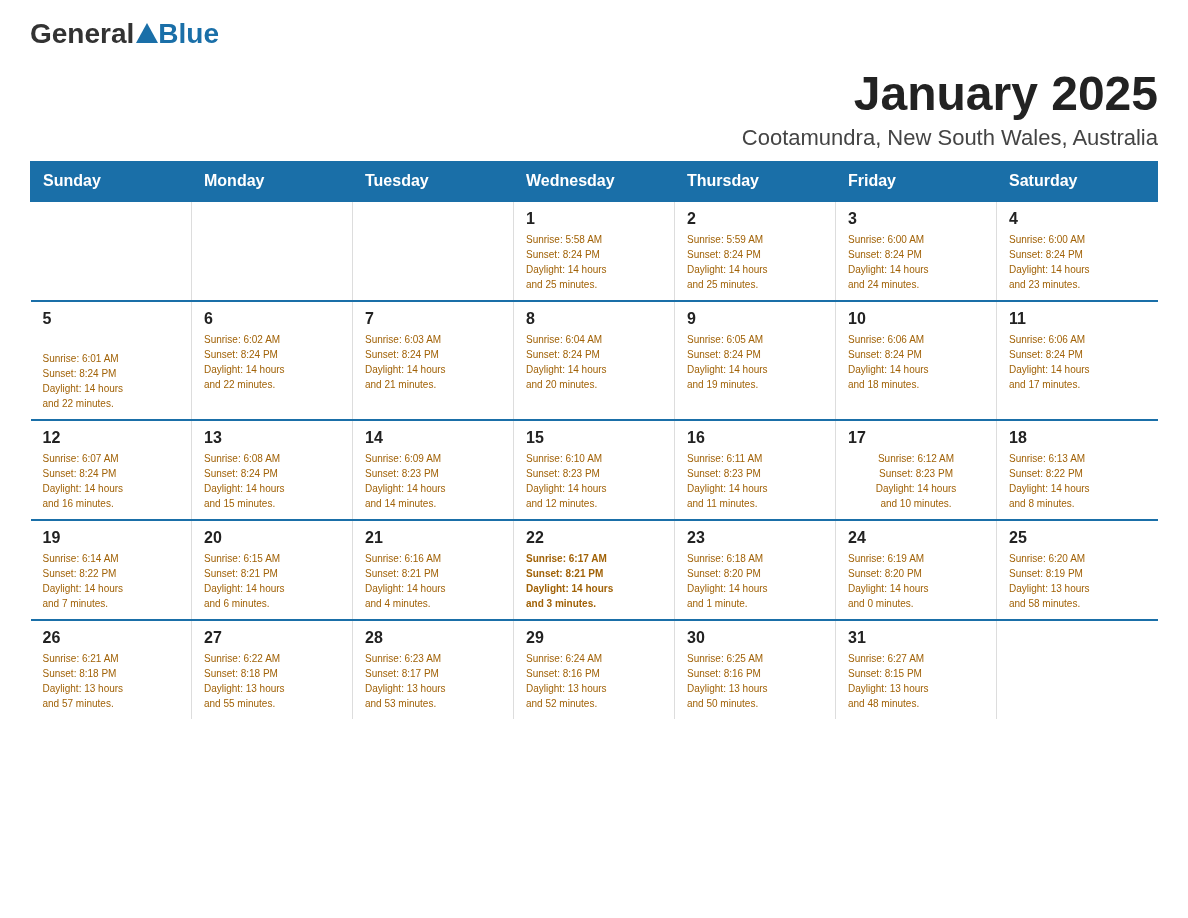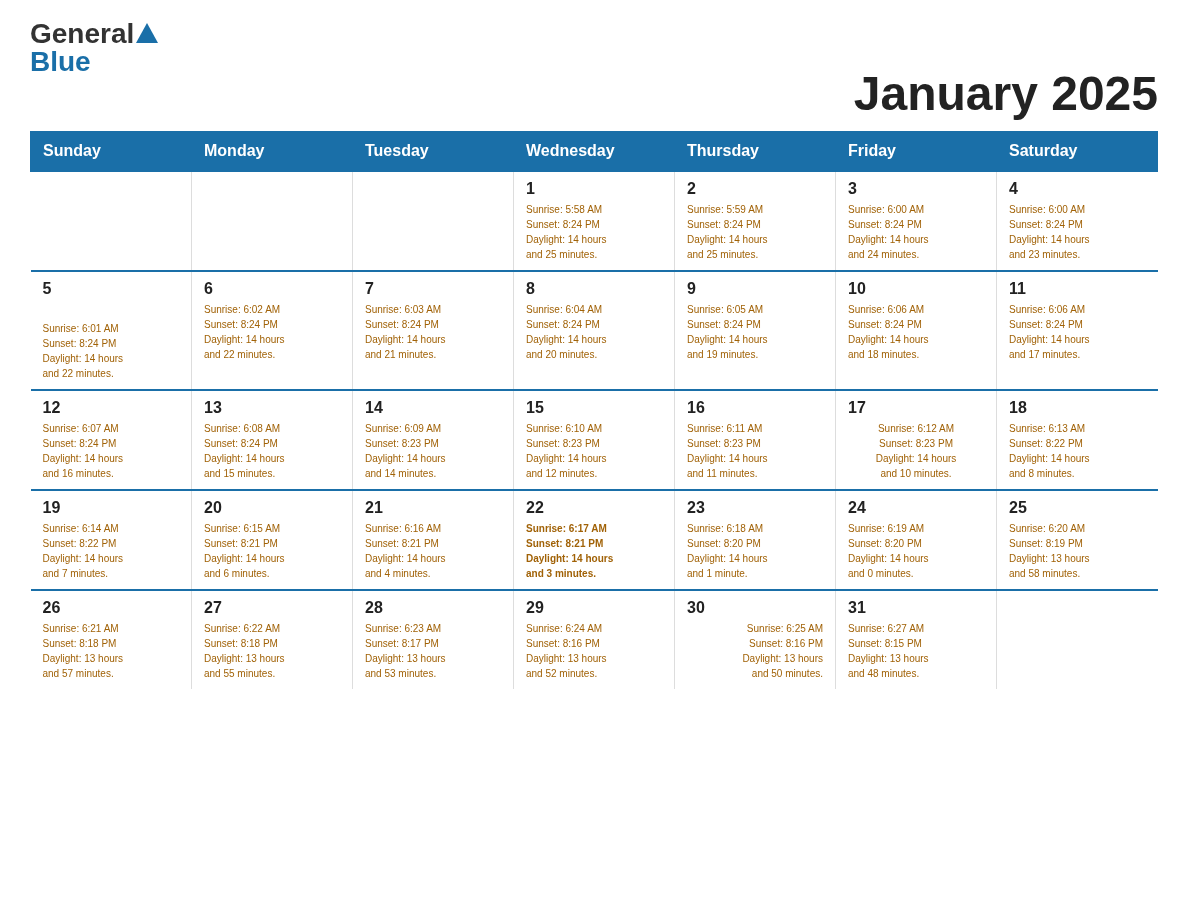--- a/index.html
+++ b/index.html
@@ -11,21 +11,21 @@
       padding: 20px 30px;
     }
     .header-area {
       display: flex;
       justify-content: space-between;
       align-items: flex-start;
       margin-bottom: 10px;
     }
     .logo {
       display: flex;
-      flex-direction: column;
+      flex-direction: row;
       align-items: flex-start;
     }
     .logo-text-general {
       font-size: 28px;
       font-weight: bold;
       color: #333;
       line-height: 1;
     }
     .logo-text-blue {
       font-size: 28px;
@@ -109,20 +109,21 @@
       <svg width="22" height="20" viewBox="0 0 22 20" style="margin-left:2px;margin-top:-2px;">
         <polygon points="0,20 11,0 22,20" fill="#1a6fa8"></polygon>
       </svg>
     </div>
     <div class="logo-row">
       <span class="logo-text-blue">Blue</span>
     </div>
   </div>
   <div class="title-area">
     <div class="calendar-title">January 2025</div>
+    <div class="calendar-subtitle">Cootamundra, New South Wales, Australia</div>
   </div>
 </div>
 
 <table>
   <thead>
     <tr>
       <th>Sunday</th>
       <th>Monday</th>
       <th>Tuesday</th>
       <th>Wednesday</th>
@@ -342,21 +343,21 @@
         </td>
         <td>
           <span class="day-number">29</span>
           <div class="day-info" style="white-space: pre-line;">Sunrise: 6:24 AM
 Sunset: 8:16 PM
 Daylight: 13 hours
 and 52 minutes.</div>
         </td>
         <td>
           <span class="day-number">30</span>
-          <div class="day-info" style="white-space: pre-line; text-align: right;">Sunrise: 6:25 AM
+          <div class="day-info" style="white-space: pre-line;">Sunrise: 6:25 AM
 Sunset: 8:16 PM
 Daylight: 13 hours
 and 50 minutes.</div>
         </td>
         <td>
           <span class="day-number">31</span>
           <div class="day-info" style="white-space: pre-line;">Sunrise: 6:27 AM
 Sunset: 8:15 PM
 Daylight: 13 hours
 and 48 minutes.</div>

